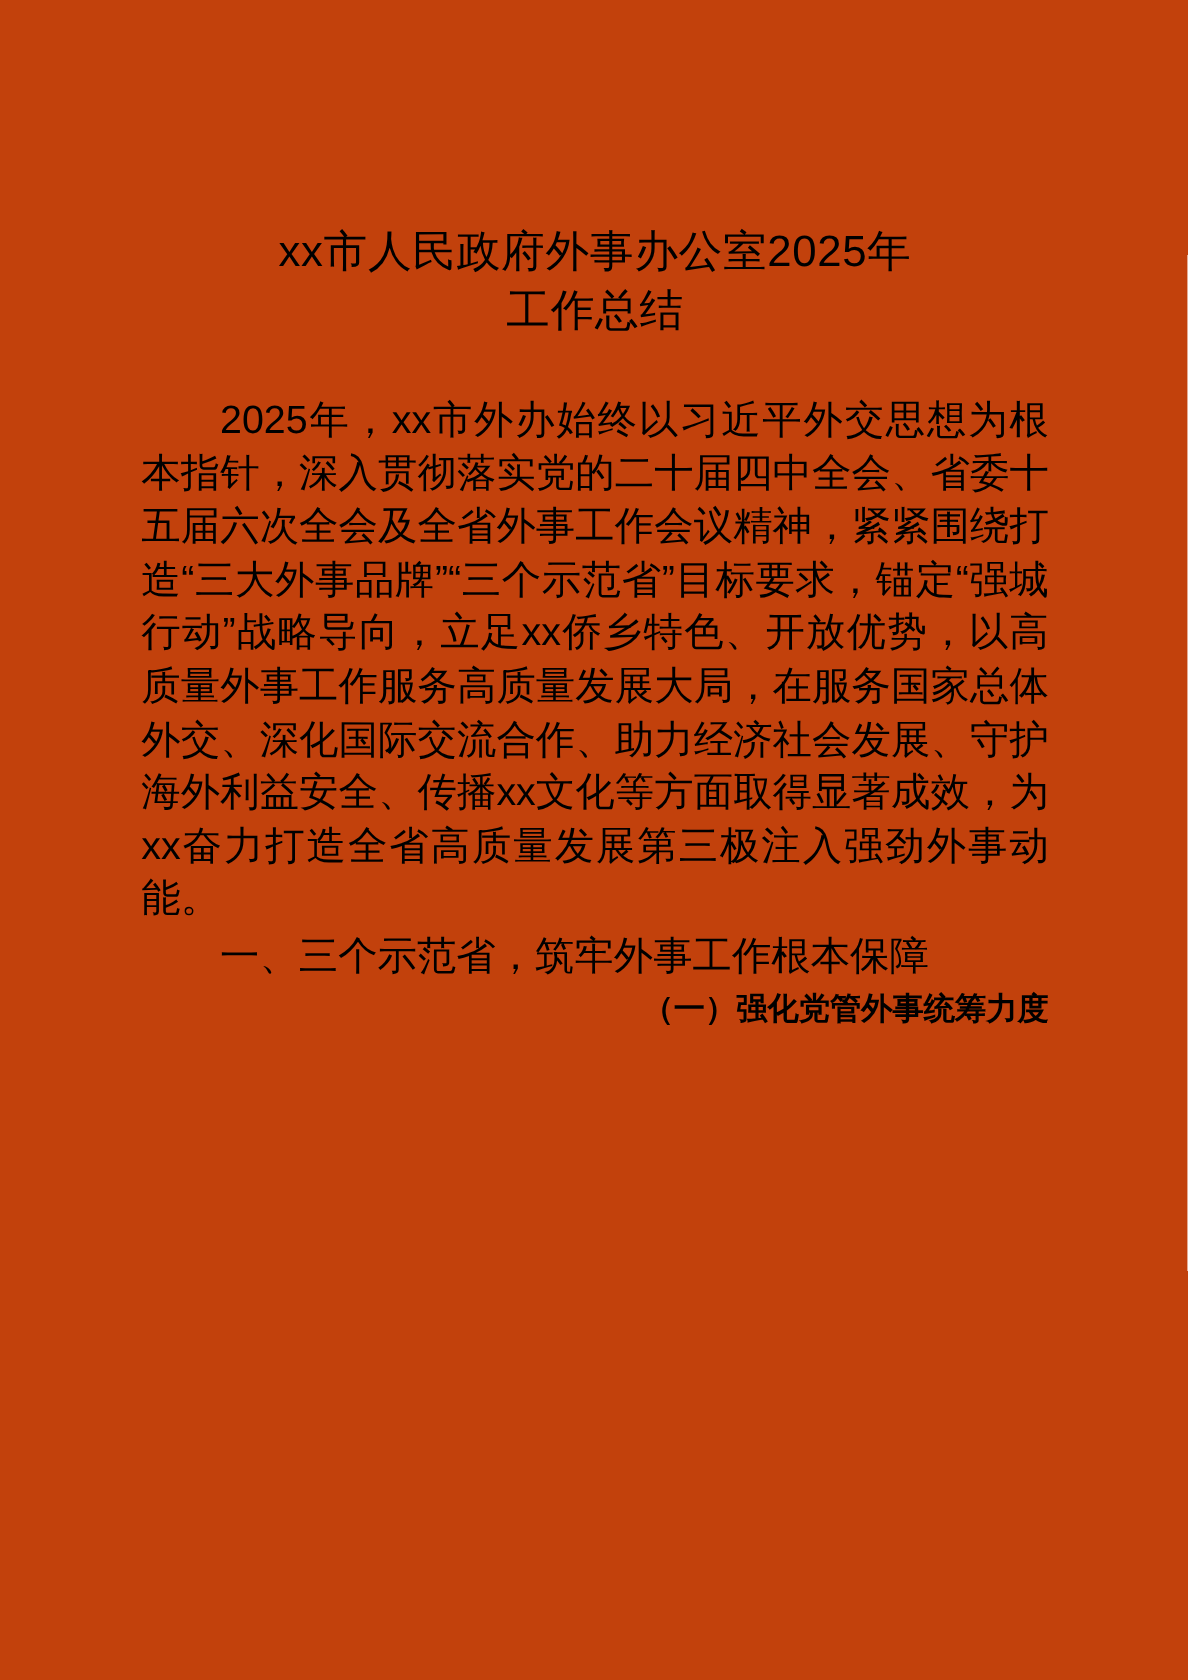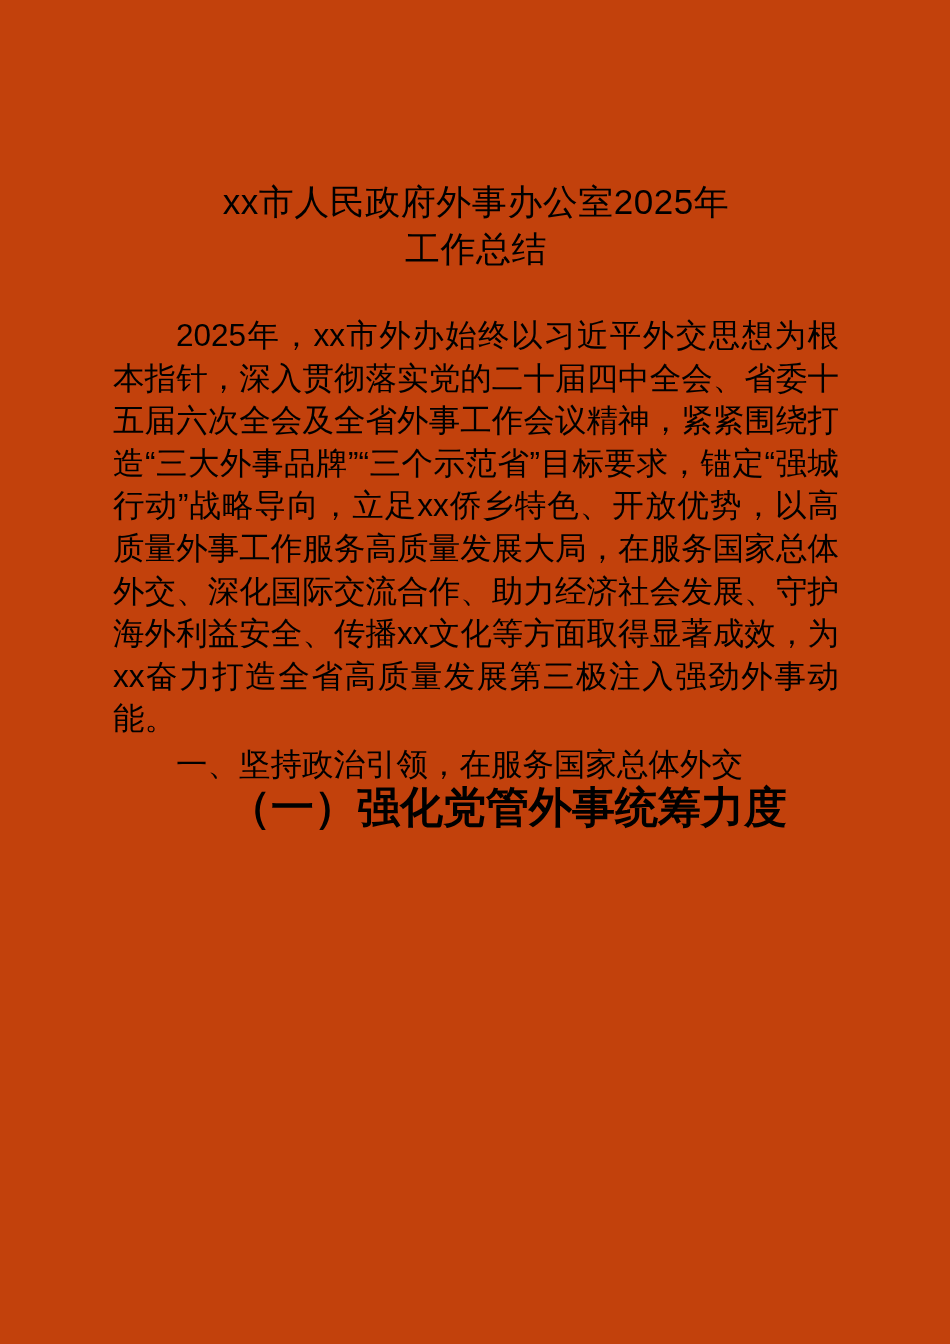--- a/index.html
+++ b/index.html
@@ -63,41 +63,41 @@
     margin: 0;
     font-size: 31.5px;
     line-height: 42.6px;
     font-weight: 400;
     text-indent: 63px;
     text-align: left;
     color: #000000;
   }
   .h-level2 {
     margin: 0;
-    font-size: 43px;
+    font-size: 25px;
     line-height: 42.6px;
     font-weight: 700;
     text-indent: 63px;
-    text-align: center;
+    text-align: right;
     color: #000000;
   }
   .gap-sm { height: 3px; }
 </style>
 </head>
 <body>
 
 <div class="page">
   <div class="content">
 
     <h1 class="doc-title">xx市人民政府外事办公室2025年
 工作总结</h1>
 
     <p class="para para-lead">2025年，xx市外办始终以习近平外交思想为根本指针，深入贯彻落实党的二十届四中全会、省委十五届六次全会及全省外事工作会议精神，紧紧围绕打造“三大外事品牌”“三个示范省”目标要求，锚定“强城行动”战略导向，立足xx侨乡特色、开放优势，以高质量外事工作服务高质量发展大局，在服务国家总体外交、深化国际交流合作、助力经济社会发展、守护海外利益安全、传播xx文化等方面取得显著成效，为xx奋力打造全省高质量发展第三极注入强劲外事动能。</p>
 
     <div class="gap-sm"></div>
 
-    <h2 class="h-level1">一、坚持政治引领，在服务国家总体外交</h2>
+    <h2 class="h-level1">一、三个示范省，筑牢外事工作根本保障</h2>
 
     <h3 class="h-level2">（一）强化党管外事统筹力度</h3>
 
 
   </div>
 </div>
 
 </body></html>

